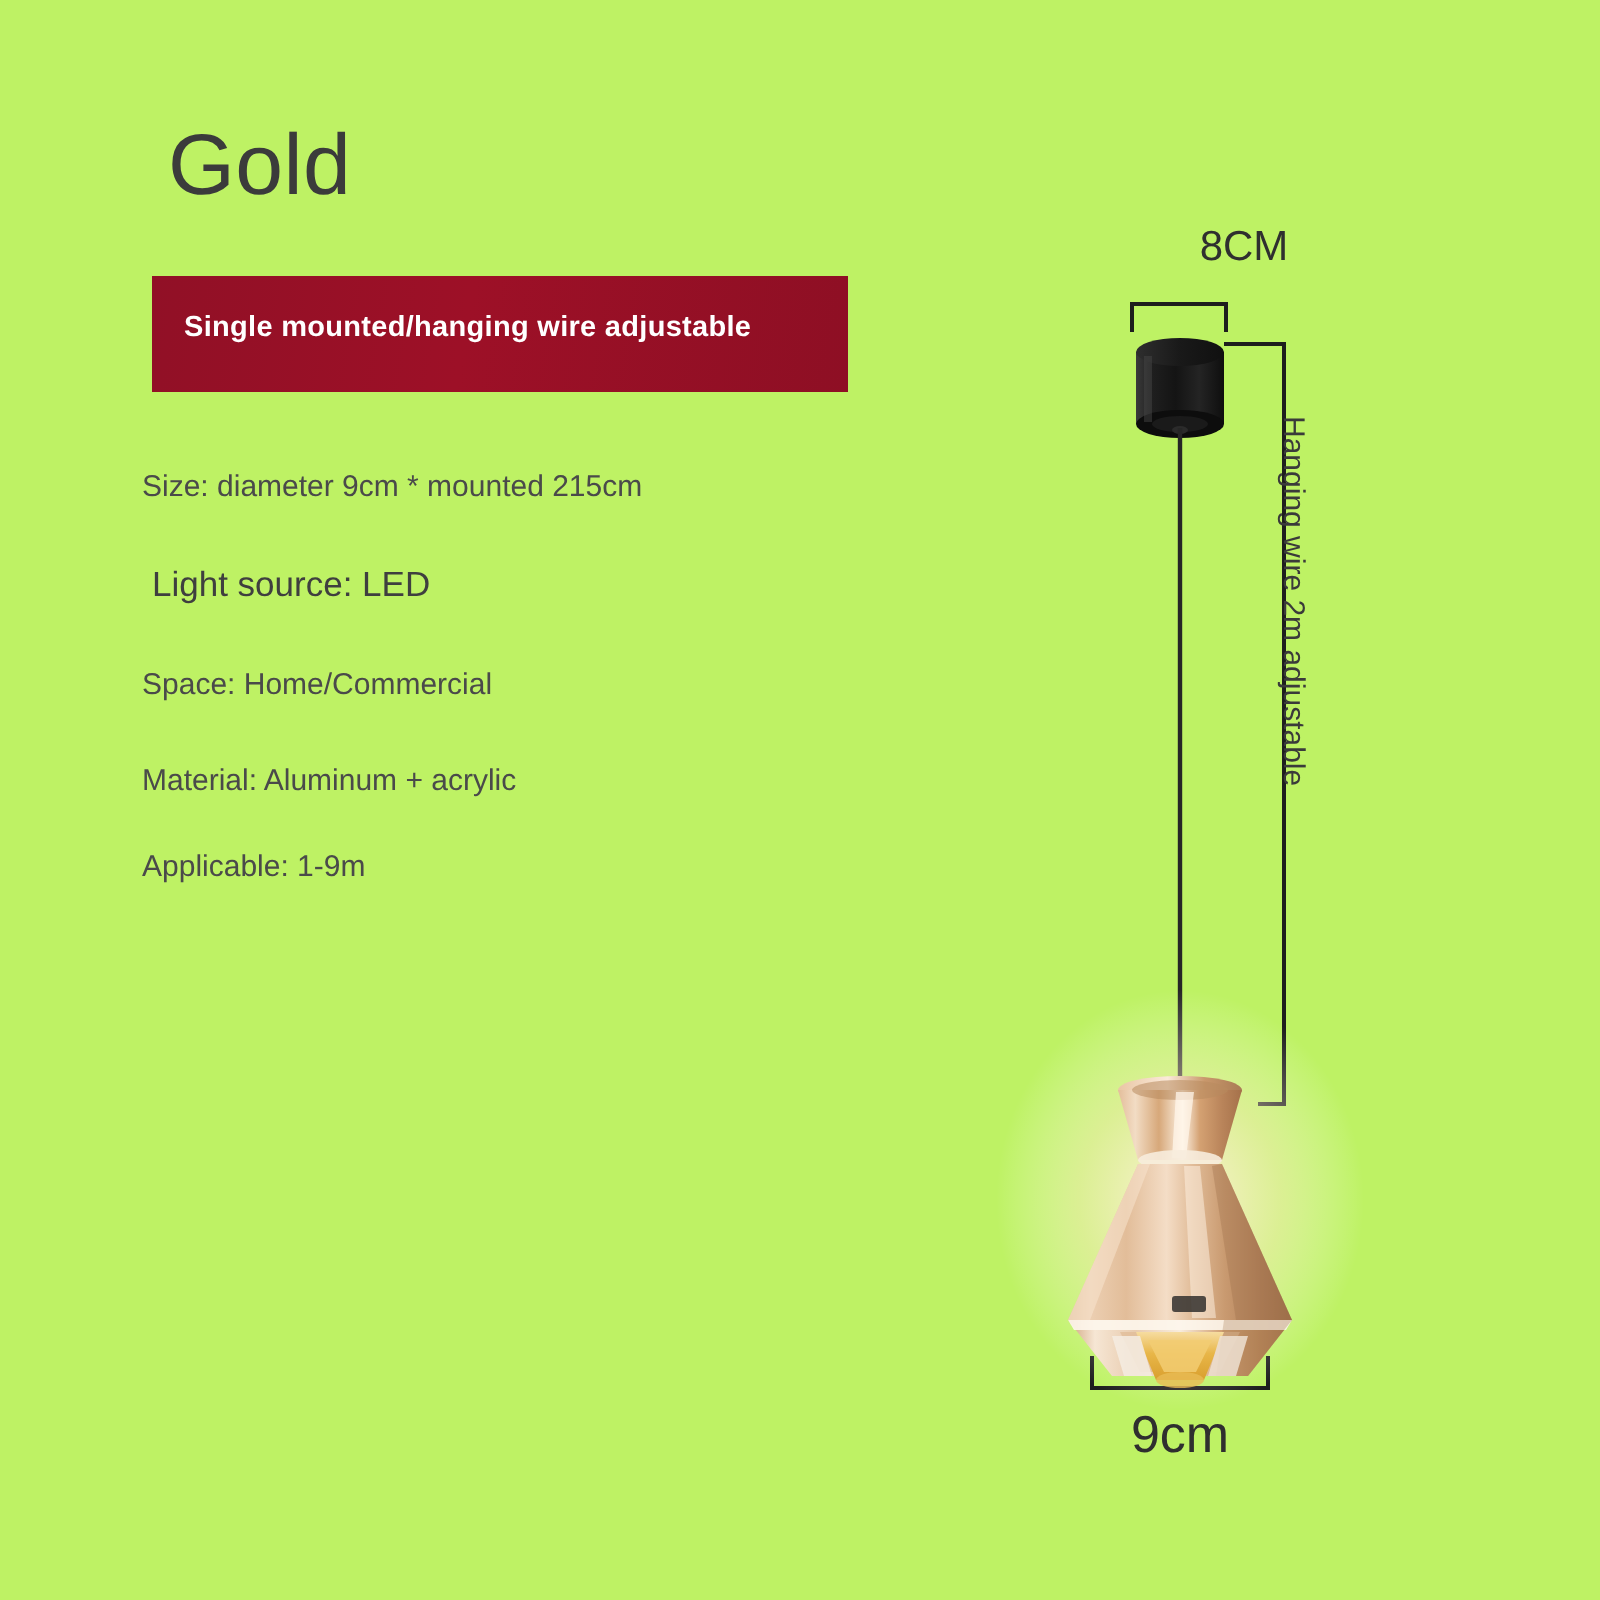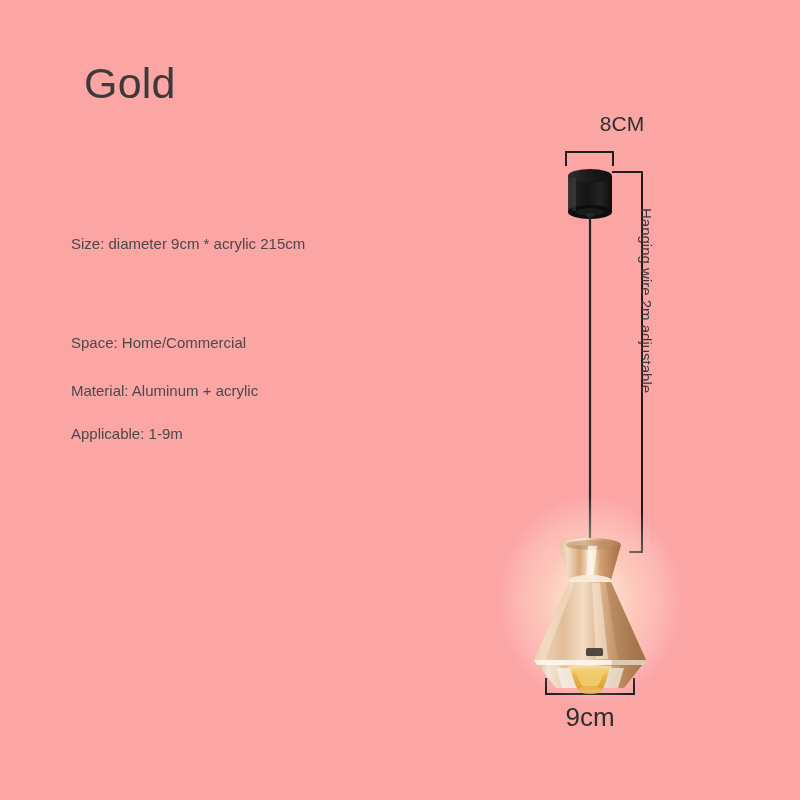--- a/index.html
+++ b/index.html
@@ -11,21 +11,21 @@
     height: 800px;
     background: #ffffff;
     font-family: "Liberation Sans", sans-serif;
     overflow: hidden;
     position: relative;
   }
   #stage {
     position: relative;
     width: 800px;
     height: 800px;
-    background: #fca5a5;
+    background: #bef264;
   }
 
   
   #title-gold {
     position: absolute;
     left: 84px;
     top: 62px;
     font-size: 43px;
     line-height: 1;
     color: #3b3b3b;
@@ -111,23 +111,27 @@
     white-space: nowrap;
   }
 </style>
 </head>
 <body>
 
 <div id="stage">
 
   <div id="title-gold">Gold</div>
 
-
-  <div class="spec-line" style="left:71px; top:235px;">Size: diameter 9cm * acrylic 215cm</div>
-
+  <div id="subtitle-banner">
+    <div id="subtitle-banner-text">Single mounted/hanging wire adjustable</div>
+  </div>
+
+  <div class="spec-line" style="left:71px; top:235px;">Size: diameter 9cm * mounted 215cm</div>
+
+  <div class="spec-line big" style="left:76px; top:282px;">Light source: LED</div>
 
   <div class="spec-line" style="left:71px; top:382px;">Material: Aluminum + acrylic</div>
 
   <div class="spec-line" style="left:71px; top:334px;">Space: Home/Commercial</div>
 
   <div class="spec-line" style="left:71px; top:425px;">Applicable: 1-9m</div>
 
   <svg id="diagram" viewBox="0 0 800 800">
     <defs>
 

